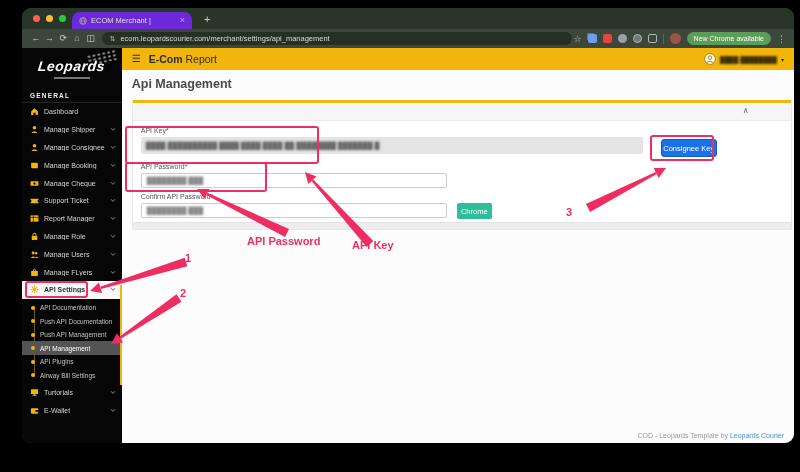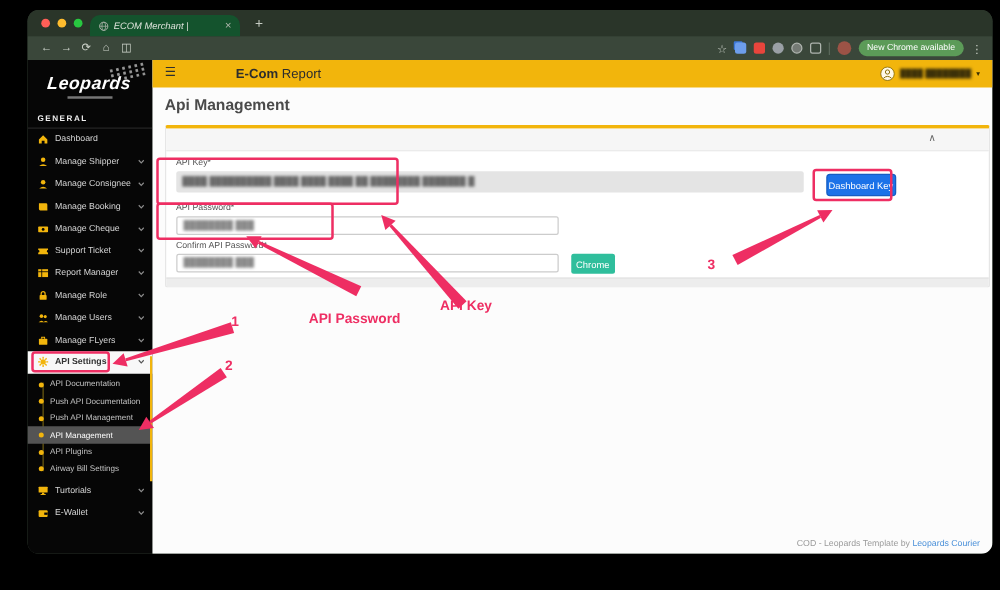--- a/index.html
+++ b/index.html
@@ -9,22 +9,22 @@
   
   .window { position:absolute; left:22px; top:8px; width:772px; height:435px;
             border-radius:9px; overflow:hidden; background:#3a473a;
             display:flex; flex-direction:column; box-shadow:0 8px 30px rgba(0,0,0,.6); }
 
   
   .tabstrip { flex:0 0 21px; background:#2a3529; position:relative; display:flex; align-items:flex-end; }
   .traffic { position:absolute; left:11px; top:7px; display:flex; gap:6px; }
   .dot { width:7px; height:7px; border-radius:50%; }
   .dot.r { background:#ff5f57; } .dot.y { background:#febc2e; } .dot.g { background:#28c840; }
-  .tab { margin-left:50px; width:120px; height:17px; background:#14532d;
-         border-radius:8px 8px 0 0; display:flex; align-items:center; padding:0 7px; gap:4px;font-style:italic; }
+  .tab { margin-left:50px; width:120px; height:17px; background:#6d28d9;
+         border-radius:8px 8px 0 0; display:flex; align-items:center; padding:0 7px; gap:4px; }
   .tab-fav { flex:0 0 8px; display:flex; }
   .tab-title { flex:1; font-size:7.5px; color:#dce1d9; white-space:nowrap; overflow:hidden; }
   .tab-close { font-size:9px; color:#b4bab1; line-height:1; }
   .newtab { font-size:11px; color:#c6ccc3; margin-left:12px; margin-bottom:2px; line-height:15px; }
 
   
   .toolbar { flex:0 0 19px; background:#3a473a; display:flex; align-items:center; padding:0 8px; gap:2px; }
   .nav-ico { font-size:9px; color:#ccd2c9; width:14px; text-align:center; line-height:19px; }
   .urlbar { height:13px; background:#253024; border-radius:7px; flex:0 0 470px;
             display:flex; align-items:center; padding:0 8px; gap:5px; margin-left:3px; }
@@ -69,21 +69,21 @@
                 font-size:6.5px; color:#c3c3c3; position:relative; }
   .sb-dot { width:4px; height:4px; border-radius:50%; background:#F2B50C; flex:0 0 4px; position:relative; }
   .sb-subitem.active { background:#545454; color:#fff; }
   .sb-scroll { position:absolute; right:0; top:237px; width:2px; height:100px; background:#F2B50C; }
 
   
   .main { flex:1; background:#fcfcfc; position:relative; min-width:0; }
   .topbar { height:22px; background:#F2B50C; display:flex; align-items:center; padding:0 10px; gap:8px; }
   .burger { font-size:10px; color:#2e2e2e; line-height:1; }
   .brand { font-size:10.5px; color:#2d2d2d; }
-  .brand .b1 { font-weight:bold;margin-left:40px; }
+  .brand .b1 { font-weight:bold; }
   .userchip { margin-left:auto; display:flex; align-items:center; gap:4px; }
   .username { font-size:6.5px; color:#3c3008; filter:blur(1.3px); }
   .caret { font-size:6px; color:#3a3005; }
 
   .page-title { position:absolute; left:10px; top:29px; font-size:12.5px; font-weight:600; color:#4a4a4a; }
 
   .card { position:absolute; left:10px; top:52px; width:660px; height:130px; background:#fff;
           border:1px solid #e6e6e6; border-top:3px solid #F2B50C; border-radius:2px; }
   .card-head { height:18px; background:#f6f6f6; border-bottom:1px solid #ebebeb; position:relative; }
   .collapse { position:absolute; right:42px; top:3px; font-size:8px; color:#666; }
@@ -134,20 +134,24 @@
     </div>
     <span class="newtab">+</span>
   </div>
 
   <div class="toolbar">
     <span class="nav-ico">←</span>
     <span class="nav-ico">→</span>
     <span class="nav-ico">⟳</span>
     <span class="nav-ico">⌂</span>
     <span class="nav-ico">◫</span>
+    <div class="urlbar">
+      <span class="url-ico">⇅</span>
+      <span class="url-text">ecom.leopardscourier.com/merchant/settings/api_management</span>
+    </div>
     <div class="tb-right">
       <span class="star">☆</span>
       <span class="ext blue"></span>
       <span class="ext red"></span>
       <span class="ext circle"></span>
       <span class="ext gear"></span>
       <span class="ext square"></span>
       <span class="tb-sep"></span>
       <span class="avatar"></span>
       <span class="chrome-pill">New Chrome available</span>
@@ -401,21 +405,21 @@
       <div class="page-title">Api Management</div>
 
       <div class="card">
         <div class="card-head">
           <span class="collapse">∧</span>
         </div>
         <span class="flabel lab-key">API Key*</span>
         <div class="finput in-key">
           <span class="redacted">████ ██████████ ████ ████ ████ ██ ████████ ███████ █</span>
         </div>
-        <div class="btn-generate">Dashboard Key</div>
+        <div class="btn-generate">Consignee Key</div>
 
         <span class="flabel lab-pw">API Password*</span>
         <div class="finput in-pw">
           <span class="redacted">████████ ███</span>
         </div>
 
         <span class="flabel lab-cpw">Confirm API Password*</span>
         <div class="finput in-cpw">
           <span class="redacted">████████ ███</span>
         </div>
@@ -441,18 +445,18 @@
       <polygon points="209.3,188.9 204.5,198.8 197.0,189.0" fill="#EE2E63"></polygon>
       <polygon points="373.3,241.0 366.7,247.0 311.5,181.0 313.3,179.4" fill="#EE2E63"></polygon>
       <polygon points="316.5,176.5 308.3,183.9 305.0,172.0" fill="#EE2E63"></polygon>
       <polygon points="590.1,212.0 585.9,204.0 655.7,172.0 656.8,174.1" fill="#EE2E63"></polygon>
       <polygon points="658.7,177.9 653.7,168.1 666.0,168.0" fill="#EE2E63"></polygon>
     </svg>
 <div class="ann-box" style="left: 125px; top: 126px; width: 194px; height: 38px; border-color: rgb(238, 46, 99);"></div>
     <div class="ann-box" style="left: 125px; top: 162px; width: 142px; height: 30px; border-color: rgb(238, 46, 99);"></div>
     <div class="ann-box" style="left: 650px; top: 135px; width: 64px; height: 26px; border-color: rgb(238, 46, 99);"></div>
     <div class="ann-box" style="left: 25px; top: 281px; width: 63px; height: 17px; border-color: rgb(238, 46, 99);"></div>
-    <div class="ann-label" style="left: 247px; top: 249px; color: rgb(238, 46, 99);">API Password</div>
+    <div class="ann-label" style="left: 247px; top: 235px; color: rgb(238, 46, 99);">API Password</div>
     <div class="ann-label" style="left: 352px; top: 239px; color: rgb(238, 46, 99);">API Key</div>
     <div class="ann-label" style="left: 185px; top: 252px; color: rgb(238, 46, 99);">1</div>
     <div class="ann-label" style="left: 180px; top: 287px; color: rgb(238, 46, 99);">2</div>
     <div class="ann-label" style="left: 566px; top: 206px; color: rgb(238, 46, 99);">3</div>
   </div>
 
 </body></html>

